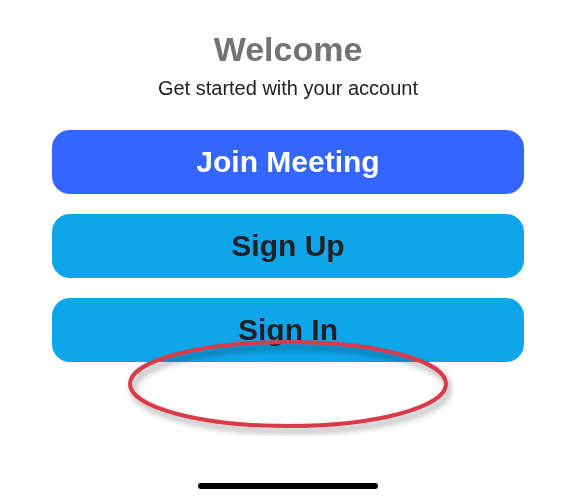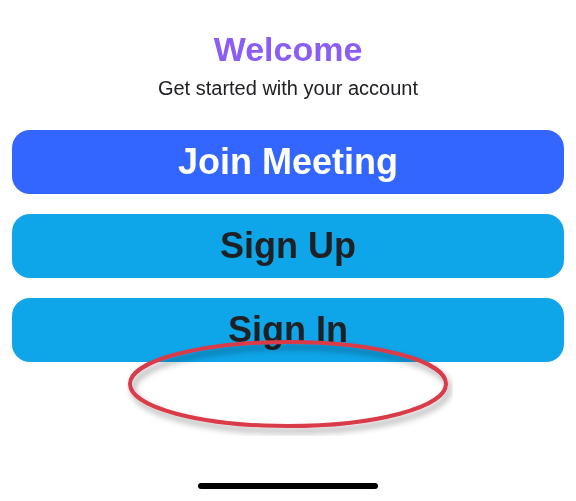--- a/index.html
+++ b/index.html
@@ -14,35 +14,35 @@
       font-family: -apple-system, BlinkMacSystemFont, "Segoe UI", Helvetica, Arial, sans-serif;
       display: flex;
       flex-direction: column;
       align-items: center;
       padding-top: 30px;
       position: relative;
     }
     .title {
       font-size: 34px;
       font-weight: 700;
-      color: #8b5cf6;
+      color: #737373;
       margin-bottom: 8px;
     }
     .subtitle {
       font-size: 20px;
       font-weight: 400;
       color: #202124;
       margin-bottom: 30px;
     }
     .btn {
-      width: 552px;
+      width: 472px;
       height: 64px;
       border-radius: 18px;
       border: none;
-      font-size: 36px;
+      font-size: 30px;
       font-weight: 700;
       cursor: pointer;
       display: flex;
       align-items: center;
       justify-content: center;
       margin-bottom: 20px;
     }
     .btn-primary {
       background: #3366ff;
       color: #ffffff;

